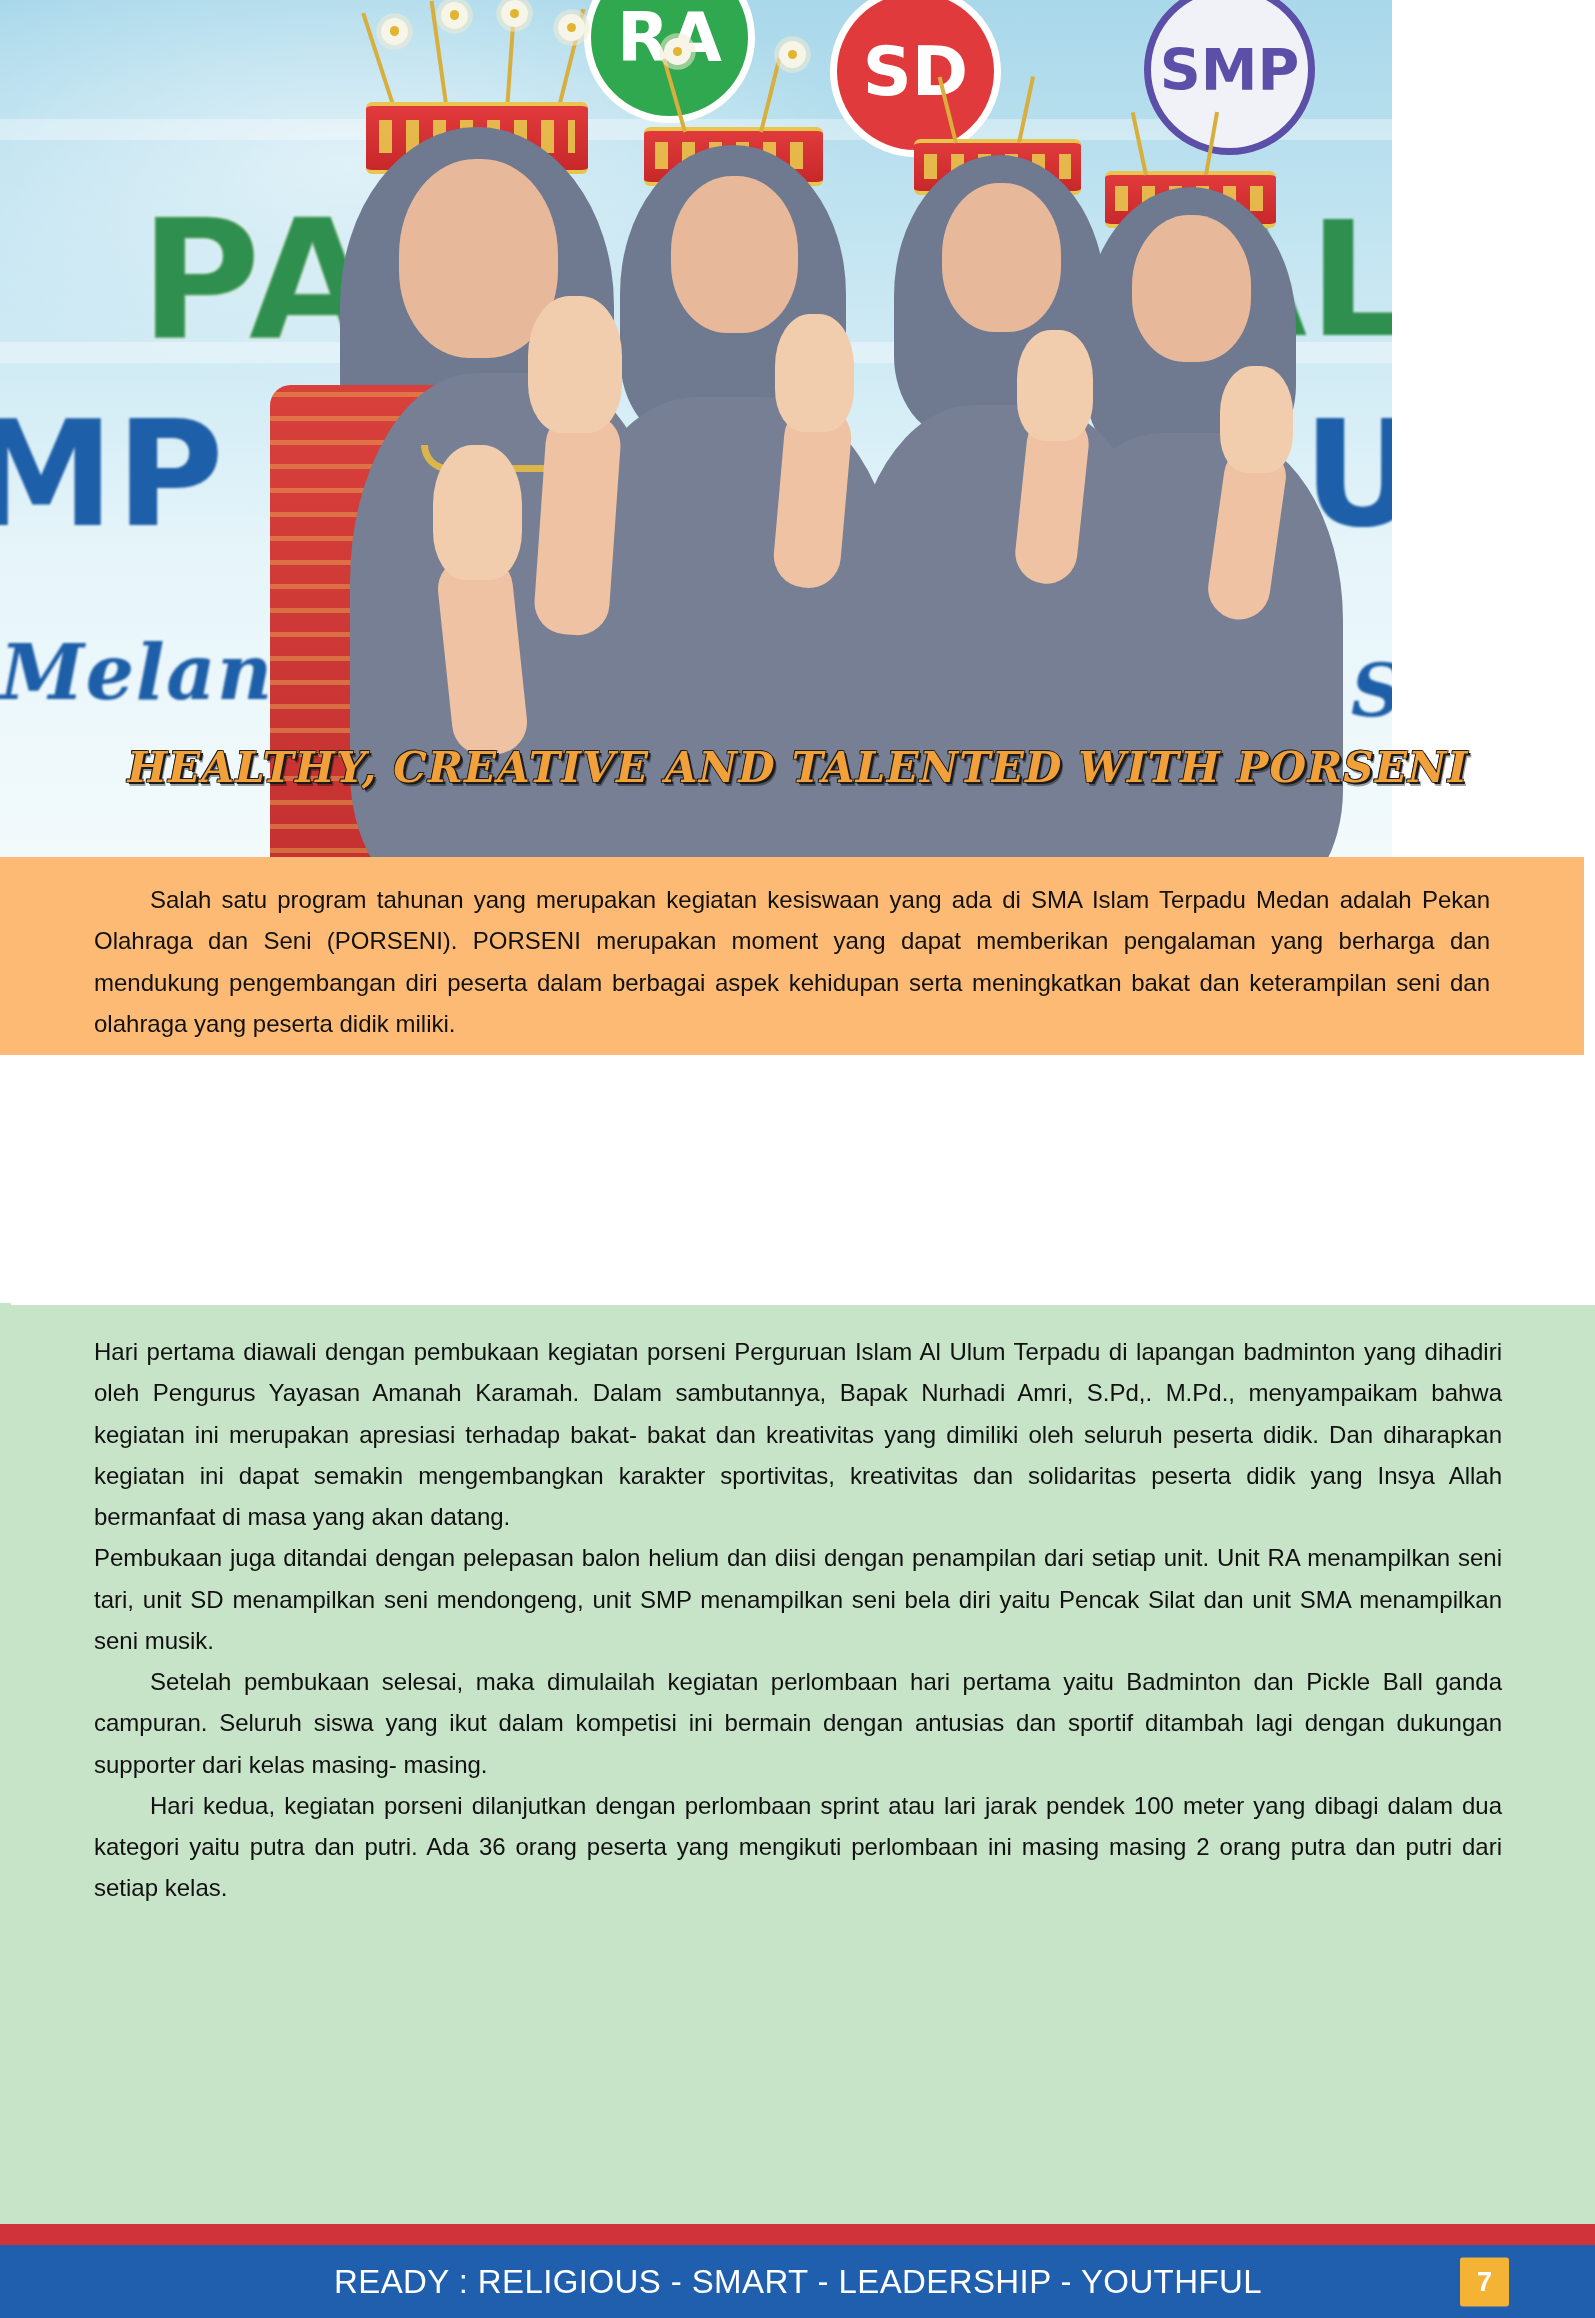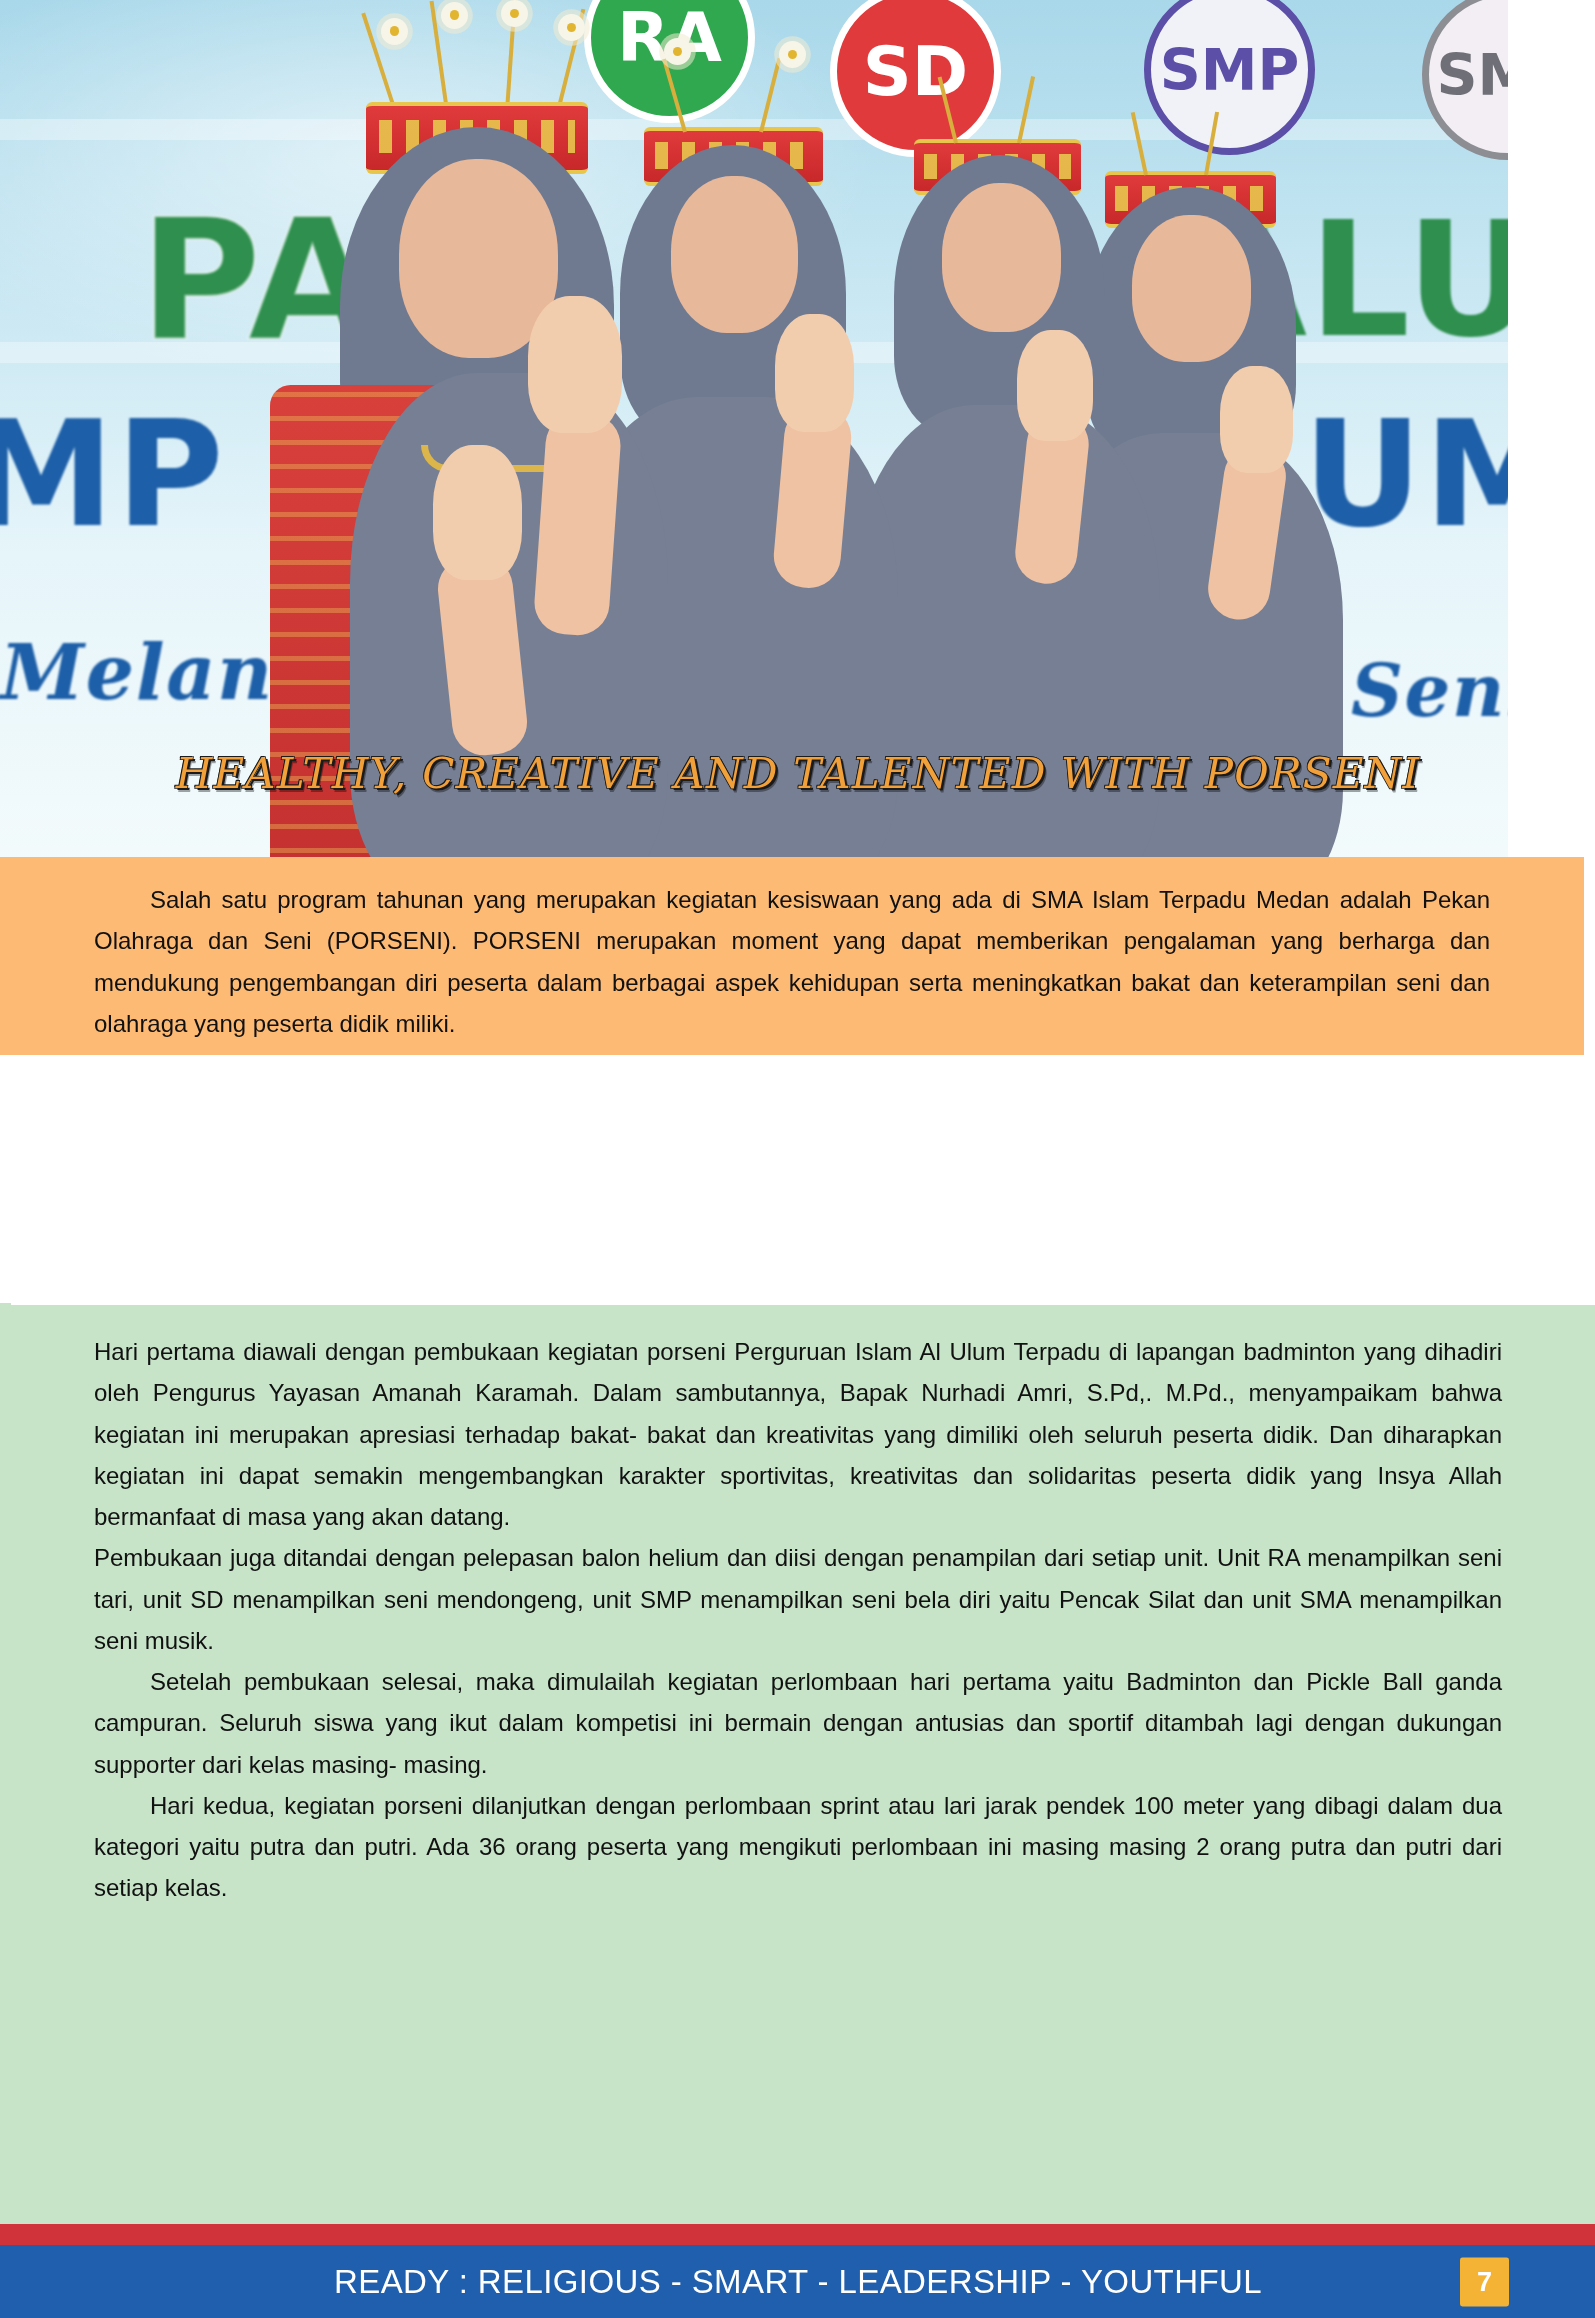--- a/index.html
+++ b/index.html
@@ -13,21 +13,21 @@
     height: 2319px;
     position: relative;
     font-family: "Liberation Sans", sans-serif;
     overflow: hidden;
   }
 
   
   .hero {
     position: absolute;
     left: 0; top: 0;
-    width: 1508px;
+    width: 1392px;
     height: 896px;
     overflow: hidden;
     background: linear-gradient(180deg,#bfe0ef 0%, #d7eef7 45%, #eaf6fa 75%, #f2f9fb 100%);
   }
   
   .banner-bg {
     position: absolute; inset: 0;
     background:
       radial-gradient(ellipse 715px 318px at 25% 18%, rgba(255,255,255,0.55), rgba(255,255,255,0) 70%),
       linear-gradient(180deg, #a9d8ea 0%, #c6e6f2 30%, #e6f5fa 62%, #f4fbfc 100%);
@@ -229,33 +229,33 @@
   
   .title-block {
     position: absolute;
     left: 0; right: 0;
     top: 739px;
     text-align: center;
     z-index: 6;
   }
   .title-line {
     font-family: "DejaVu Serif", serif;
-    font-weight: 400;
+    font-weight: 700;
     font-style: italic;
     font-size: 42px;
     letter-spacing: 1.2px;
     color: #f2a03a;
     -webkit-text-stroke: 1.6px #1b1b1b;
     paint-order: stroke fill;
     text-shadow:
        2.4px 2.4px 0 #1b1b1b,
        -0.8px -0.8px 0 #1b1b1b,
        3.2px 4px 0 rgba(0,0,0,0.35);
     line-height: 1.18;
-    margin: 10px;
+    margin: 4px;
   }
 
   
   .article {
     position: absolute;
     left: 0; right: 0;
     top: 857px;
     bottom: 95px;
   }
   .sect {

